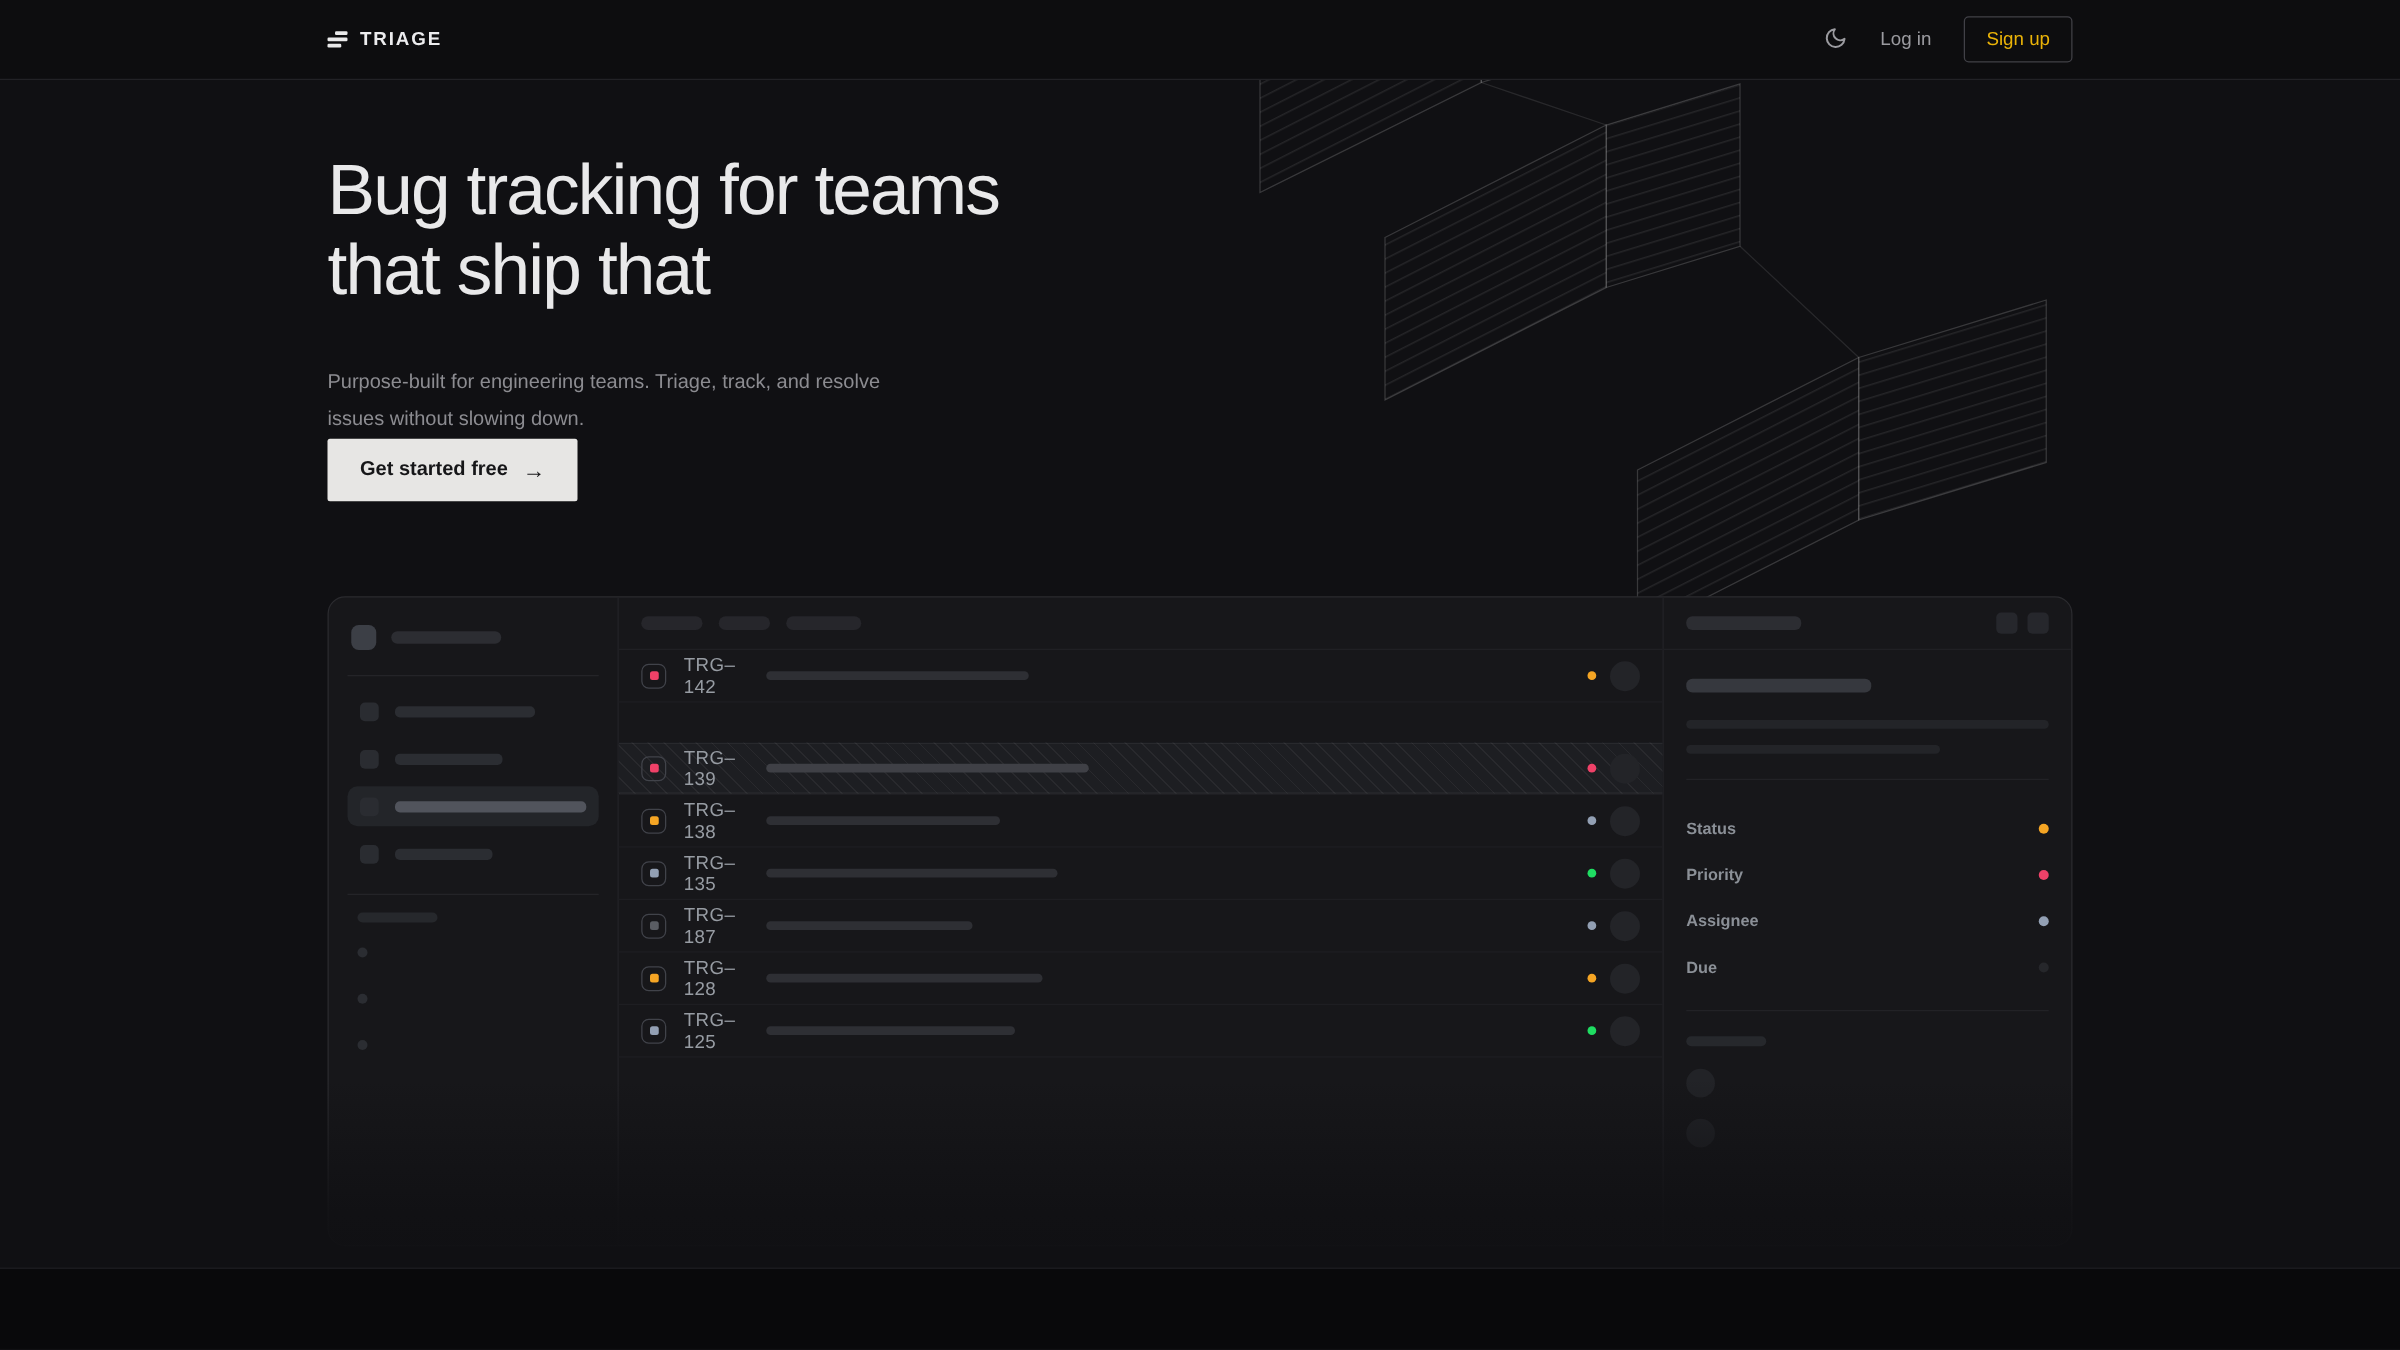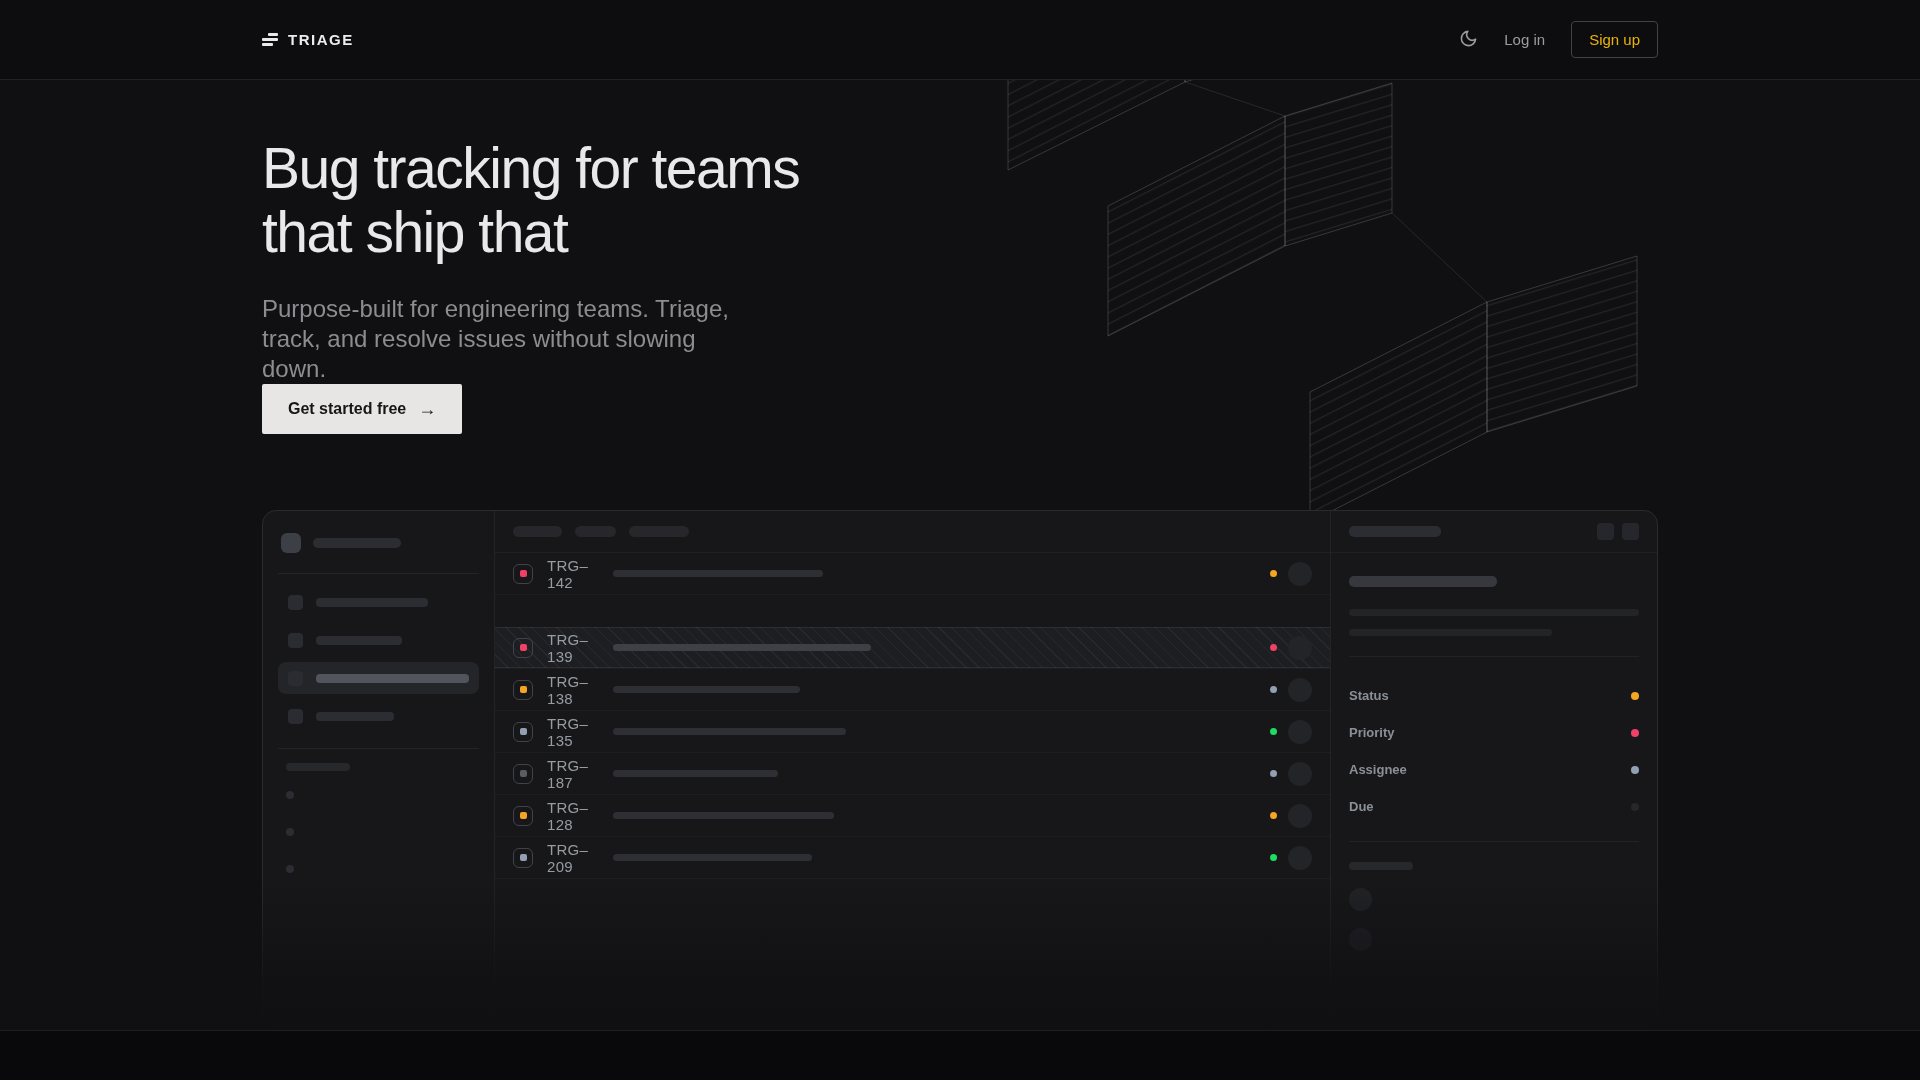--- a/index.html
+++ b/index.html
@@ -2,21 +2,21 @@
 <html><head>
 <meta charset="utf-8">
 <style>
   * { margin:0; padding:0; box-sizing:border-box; }
   html,body { width:1920px; height:1080px; overflow:hidden; background:#101013;
               font-family:"Liberation Sans", sans-serif; }
 
   .container { width:1396px; margin:0 auto; }
 
   
-  .navbar { height:80px; background:#0d0d0f; border-bottom:1px solid #222226; position:relative; z-index:5; }
+  .navbar { height:64px; background:#0d0d0f; border-bottom:1px solid #222226; position:relative; z-index:5; }
   .navbar .container { height:100%; display:flex; align-items:center; justify-content:space-between; }
   .brand { display:flex; align-items:center; gap:10px; }
   .brand-icon { width:16px; display:flex; flex-direction:column; gap:2px; }
   .brand-icon span { height:3px; border-radius:1px; background:#e9e9ea; display:block; }
   .brand-icon .b1 { width:10px; margin-left:6px; }
   .brand-icon .b2 { width:16px; }
   .brand-icon .b3 { width:11px; }
   .brand-name { color:#ececee; font-size:15px; font-weight:bold; letter-spacing:1.5px; }
   .nav-right { display:flex; align-items:center; gap:26px; }
   .theme-btn { background:none; border:none; cursor:pointer; display:flex; align-items:center; }
@@ -24,21 +24,21 @@
   .signup-btn { background:transparent; border:1px solid #414147; color:#eab308; font-size:15px;
                 padding:9px 17px; border-radius:4px; cursor:pointer; font-family:inherit; }
 
   
   .hero { position:relative; height:951px; background:#101013; border-bottom:1px solid #1f1f23; overflow:hidden; }
   .deco-svg { position:absolute; top:0; left:0; pointer-events:none; }
   .hero-inner { position:relative; z-index:2; }
   .hero-heading { margin-top:56px; color:#e9e9ea; font-size:57px; line-height:64px; font-weight:400;
                   letter-spacing:-1.5px; }
   .hero-heading span { display:block; }
-  .hero-sub { margin-top:30px; width:478px; color:#8c8c91; font-size:24px; line-height:30px; }
+  .hero-sub { margin-top:43px; width:478px; color:#8c8c91; font-size:16px; line-height:30px; }
   .cta-btn { display:inline-flex; align-items:center; gap:12px; background:#e7e6e4;
              color:#161618; border:none; font-size:16px; font-weight:bold; padding:16px 26px;
              border-radius:2px; cursor:pointer; font-family:inherit; }
   .cta-arrow { font-size:18px; font-weight:normal; line-height:1; }
 
   
   .mockup { margin-top:76px; height:520px; background:#17171a; border:1px solid #2b2b2f; border-radius:14px;
             display:grid; grid-template-columns:232px 1fr 326px; overflow:hidden; position:relative; z-index:2; }
   .skel { background:#2c2d32; border-radius:5px; display:block; }
 
@@ -257,21 +257,21 @@
               </span>
               <span class="issue-id">TRG–128</span>
               <span class="issue-bar" style="width: 221px;"></span>
               <span class="issue-status-dot" style="background: rgb(245, 165, 36);"></span>
               <span class="issue-avatar"></span>
             </div>
             <div class="issue-row">
               <span class="issue-icon">
                 <i style="background: rgb(147, 160, 180);"></i>
               </span>
-              <span class="issue-id">TRG–209</span>
+              <span class="issue-id">TRG–125</span>
               <span class="issue-bar" style="width: 199px;"></span>
               <span class="issue-status-dot" style="background: rgb(31, 221, 98);"></span>
               <span class="issue-avatar"></span>
             </div>
           </div>
       </div>
 
       <div class="mk-detail">
         <div class="mk-detail-header">
           <span class="skel"></span>

